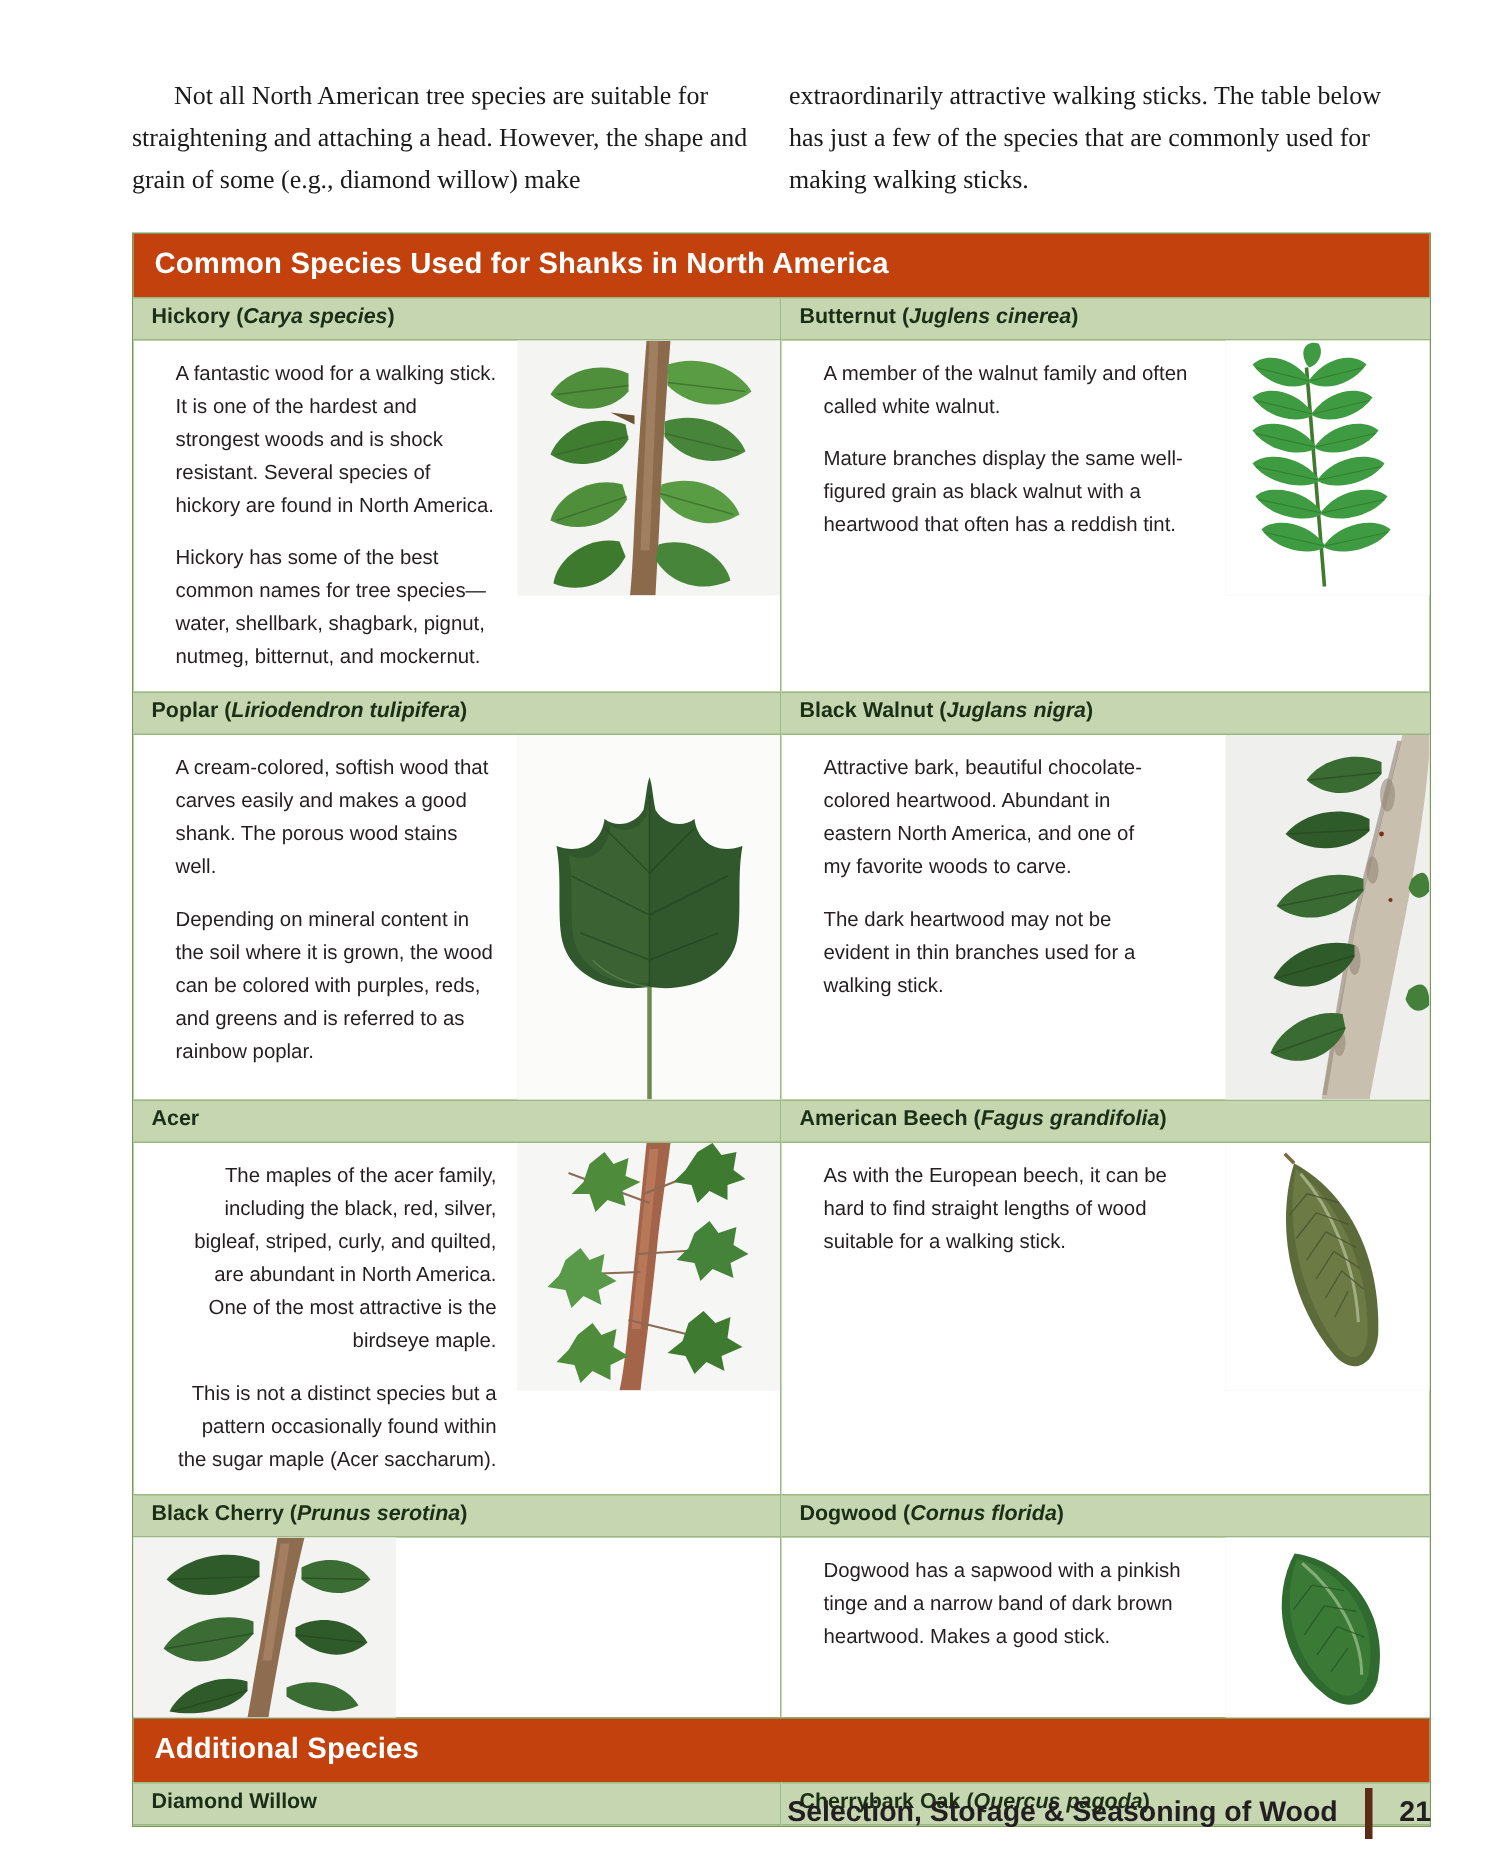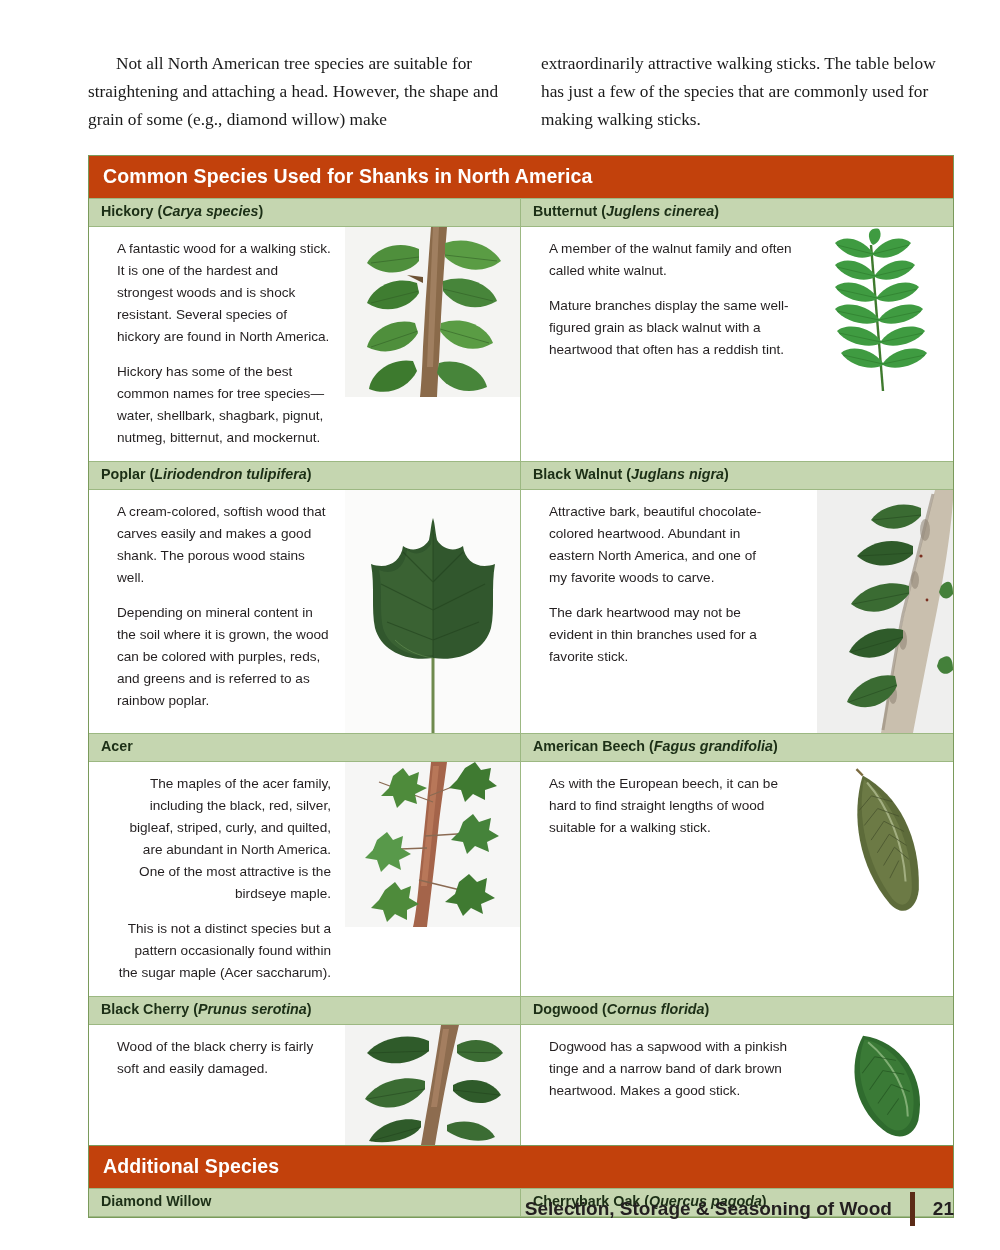--- a/index.html
+++ b/index.html
@@ -16,21 +16,21 @@
     overflow: hidden;
   }
 
   
   .intro {
     position: absolute;
     left: 88px;
     top: 50px;
     width: 866px;
     display: flex;
-    gap: 40px;
+    gap: 25px;
     font-family: "Liberation Serif", serif;
     font-size: 17.3px;
     line-height: 1.63;
     color: #1a1a1a;
   }
   .intro .col { width: 413px; }
   .intro .col p { margin: 0; }
   .intro .indent { text-indent: 28px; }
 
   
@@ -289,21 +289,21 @@
         </div>
       </div>
     </div>
     <div class="cell">
       <div class="sp-head">
         <span>Black Walnut (</span><i>Juglans nigra</i><span>)</span>
       </div>
       <div class="sp-body" style="min-height:243px;gap:36px;">
         <div class="sp-text">
           <p>Attractive bark, beautiful chocolate-colored heartwood. Abundant in eastern North America, and one of my favorite woods to carve.</p>
-          <p>The dark heartwood may not be evident in thin branches used for a favorite stick.</p>
+          <p>The dark heartwood may not be evident in thin branches used for a walking stick.</p>
         </div>
         <div class="sp-photo" style="width:136px;height:243px;">
           <svg class="photo-svg" viewBox="0 0 136 243" preserveAspectRatio="none" aria-hidden="true">
             <rect width="136" height="243" fill="#efefee"></rect>
 
             <path d="M118 0 C108 40 98 80 88 120 C80 160 72 200 64 243 L96 243 C104 200 112 160 120 120 C128 80 134 40 136 10 L136 0 Z" fill="#c9bfae"></path>
             <path d="M116 4 C106 44 96 84 86 124 C78 164 72 204 66 240" stroke="#9d9282" stroke-width="3" fill="none" opacity=".7"></path>
             <g fill="#8e8373" opacity=".55">
               <ellipse cx="108" cy="40" rx="5" ry="11"></ellipse>
               <ellipse cx="98" cy="90" rx="4" ry="9"></ellipse>
@@ -410,23 +410,20 @@
       </div>
     </div>
   </div>
 
   <div class="row2">
     <div class="cell">
       <div class="sp-head">
         <span>Black Cherry (</span><i>Prunus serotina</i><span>)</span>
       </div>
       <div class="sp-body" style="min-height:120px;">
-        <div class="sp-text">
-          <p>Wood of the black cherry is fairly soft and easily damaged.</p>
-        </div>
         <div class="sp-photo ph-w" style="height:120px;">
           <svg class="photo-svg" viewBox="0 0 175 120" preserveAspectRatio="none" aria-hidden="true">
             <rect width="175" height="120" fill="#f3f3f2"></rect>
             <path d="M96 0 C92 26 88 50 84 74 C80 96 78 110 76 120 L90 120 C94 96 100 62 106 34 C110 18 112 8 114 0 Z" fill="#8d6c4f"></path>
             <path d="M98 4 C94 30 90 56 86 82 L92 82 C96 56 100 30 104 4 Z" fill="#b0886a" opacity=".65"></path>
             <g fill="#2f5b2a">
               <path d="M84 16 C62 6 34 14 22 28 C40 44 68 40 84 26 Z"></path>
               <path d="M80 56 C58 48 30 58 20 74 C40 90 66 82 80 64 Z" fill="#3b6c33"></path>
               <path d="M76 96 C56 90 32 100 24 116 C44 120 68 114 76 102 Z" fill="#2f5b2a"></path>
               <path d="M112 20 C130 10 150 16 158 28 C144 42 124 38 112 28 Z" fill="#3b6c33"></path>

